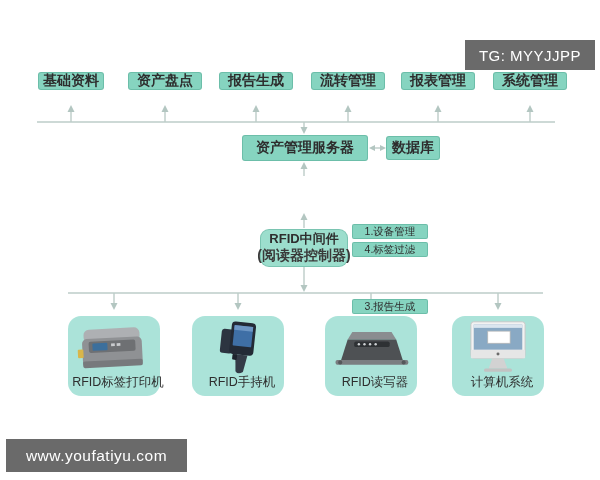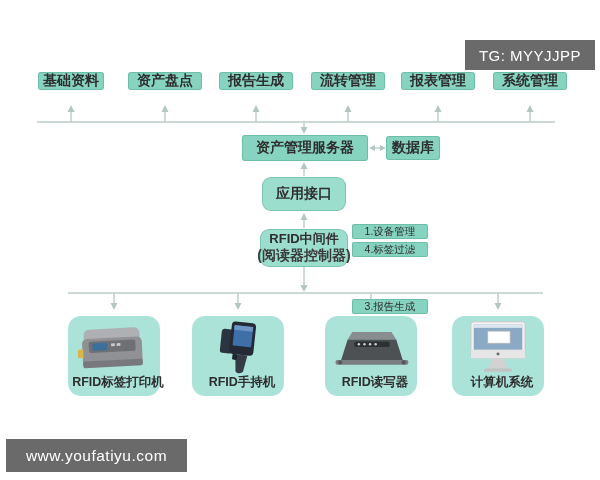--- a/index.html
+++ b/index.html
@@ -31,21 +31,21 @@
   .mw-sub{font-size:14px;font-weight:700;color:#3a3a3a;}
   .fn{left:352px;width:76px;height:15px;font-size:10.5px;font-weight:500;border-radius:2px;}
   .f0{top:224px;} .f1{top:242px;} .f2{top:259px;margin-top:40px;}
   .card{
     position:absolute;top:316px;width:92px;height:80px;background:#abe3d9;
     border-radius:13px;display:flex;flex-direction:column;align-items:center;
     justify-content:flex-end;padding-bottom:5px;box-sizing:border-box;
   }
   .c0{left:68px;} .c1{left:192px;} .c2{left:325px;} .c3{left:452px;}
   .card .dev{position:absolute;top:3px;left:50%;transform:translateX(-50%);}
-  .card-label{font-size:12.5px;font-weight:700;color:#2e2e2e;white-space:nowrap;padding-left:8px;}
+  .card-label{font-size:12.5px;font-weight:400;color:#2e2e2e;white-space:nowrap;padding-left:8px;}
   .gray-badge{
     position:absolute;background:#6a6a6a;color:#ffffff;display:flex;
     align-items:center;justify-content:center;letter-spacing:.5px;
   }
   .tg{left:465px;top:8px;width:130px;height:30px;font-size:15px;margin-top:32px;}
   .site{left:6px;top:439px;width:181px;height:33px;font-size:15.5px;}
 </style>
 </head>
 <body>
 
@@ -96,21 +96,20 @@
 
   <div class="box module m0">基础资料</div>
   <div class="box module m1">资产盘点</div>
   <div class="box module m2">报告生成</div>
   <div class="box module m3">流转管理</div>
   <div class="box module m4">报表管理</div>
   <div class="box module m5">系统管理</div>
 
   <div class="box server">资产管理服务器</div>
   <div class="box db">数据库</div>
-  <div class="box api">应用接口</div>
 
   <div class="box middleware">
     <span class="mw-title">RFID中间件</span>
     <span class="mw-sub">(阅读器控制器)</span>
   </div>
 
   <div class="box fn f0">1.设备管理</div>
   <div class="box fn f1">4.标签过滤</div>
   <div class="box fn f2">3.报告生成</div>
 

